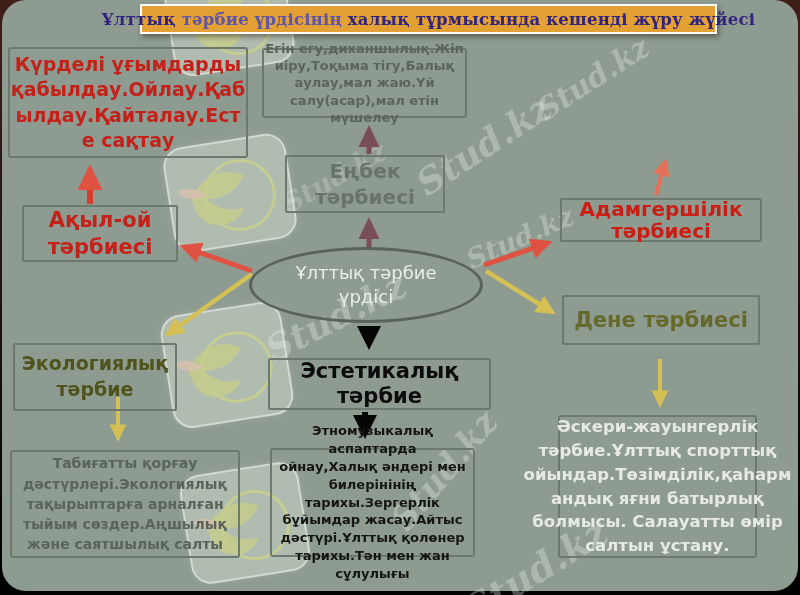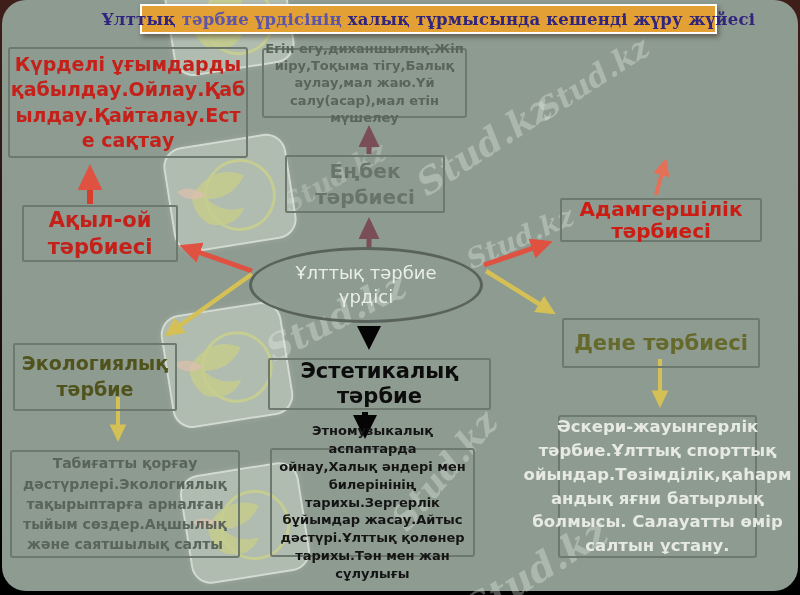--- a/index.html
+++ b/index.html
@@ -147,21 +147,21 @@
 
   <div class="box node pre" style="left:285px;top:155px;width:160px;height:58px;font-size:20px;font-weight:600;line-height:1.3;color:#68736a;">Еңбек
 тәрбиесі</div>
 
   <div class="box node pre" style="left:14px;top:205px;width:156px;height:57px;font-size:21px;font-weight:bold;line-height:1.25;color:#c5211b;margin-left:8px;">Ақыл-ой
 тәрбиесі</div>
 
   <div class="box node pre" style="left:560px;top:198px;width:202px;height:44px;font-size:20px;font-weight:bold;line-height:1.1;color:#cc1d14;padding:2px 0 2px;">Адамгершілік
 тәрбиесі</div>
 
-  <div class="box node pre" style="left:562px;top:318px;width:198px;height:50px;font-size:21px;font-weight:600;color:#66692c;">Дене тәрбиесі</div>
+  <div class="box node pre" style="left:562px;top:295px;width:198px;height:50px;font-size:21px;font-weight:600;color:#66692c;">Дене тәрбиесі</div>
 
   <div class="box node pre" style="left:13px;top:343px;width:164px;height:68px;font-size:19px;font-weight:bold;line-height:1.35;color:#50541c;">Экологиялық
 тәрбие</div>
 
   <div class="box node pre" style="left:268px;top:358px;width:223px;height:52px;font-size:21px;font-weight:bold;line-height:1.2;color:#0c0c0c;">Эстетикалық
 тәрбие</div>
 
   <div class="ellipse pre" style="left:249px;top:247px;width:234px;height:76px;font-size:18px;color:#e9eee7;line-height:1.35;">Ұлттық тәрбие
 үрдісі</div>
 </div>

